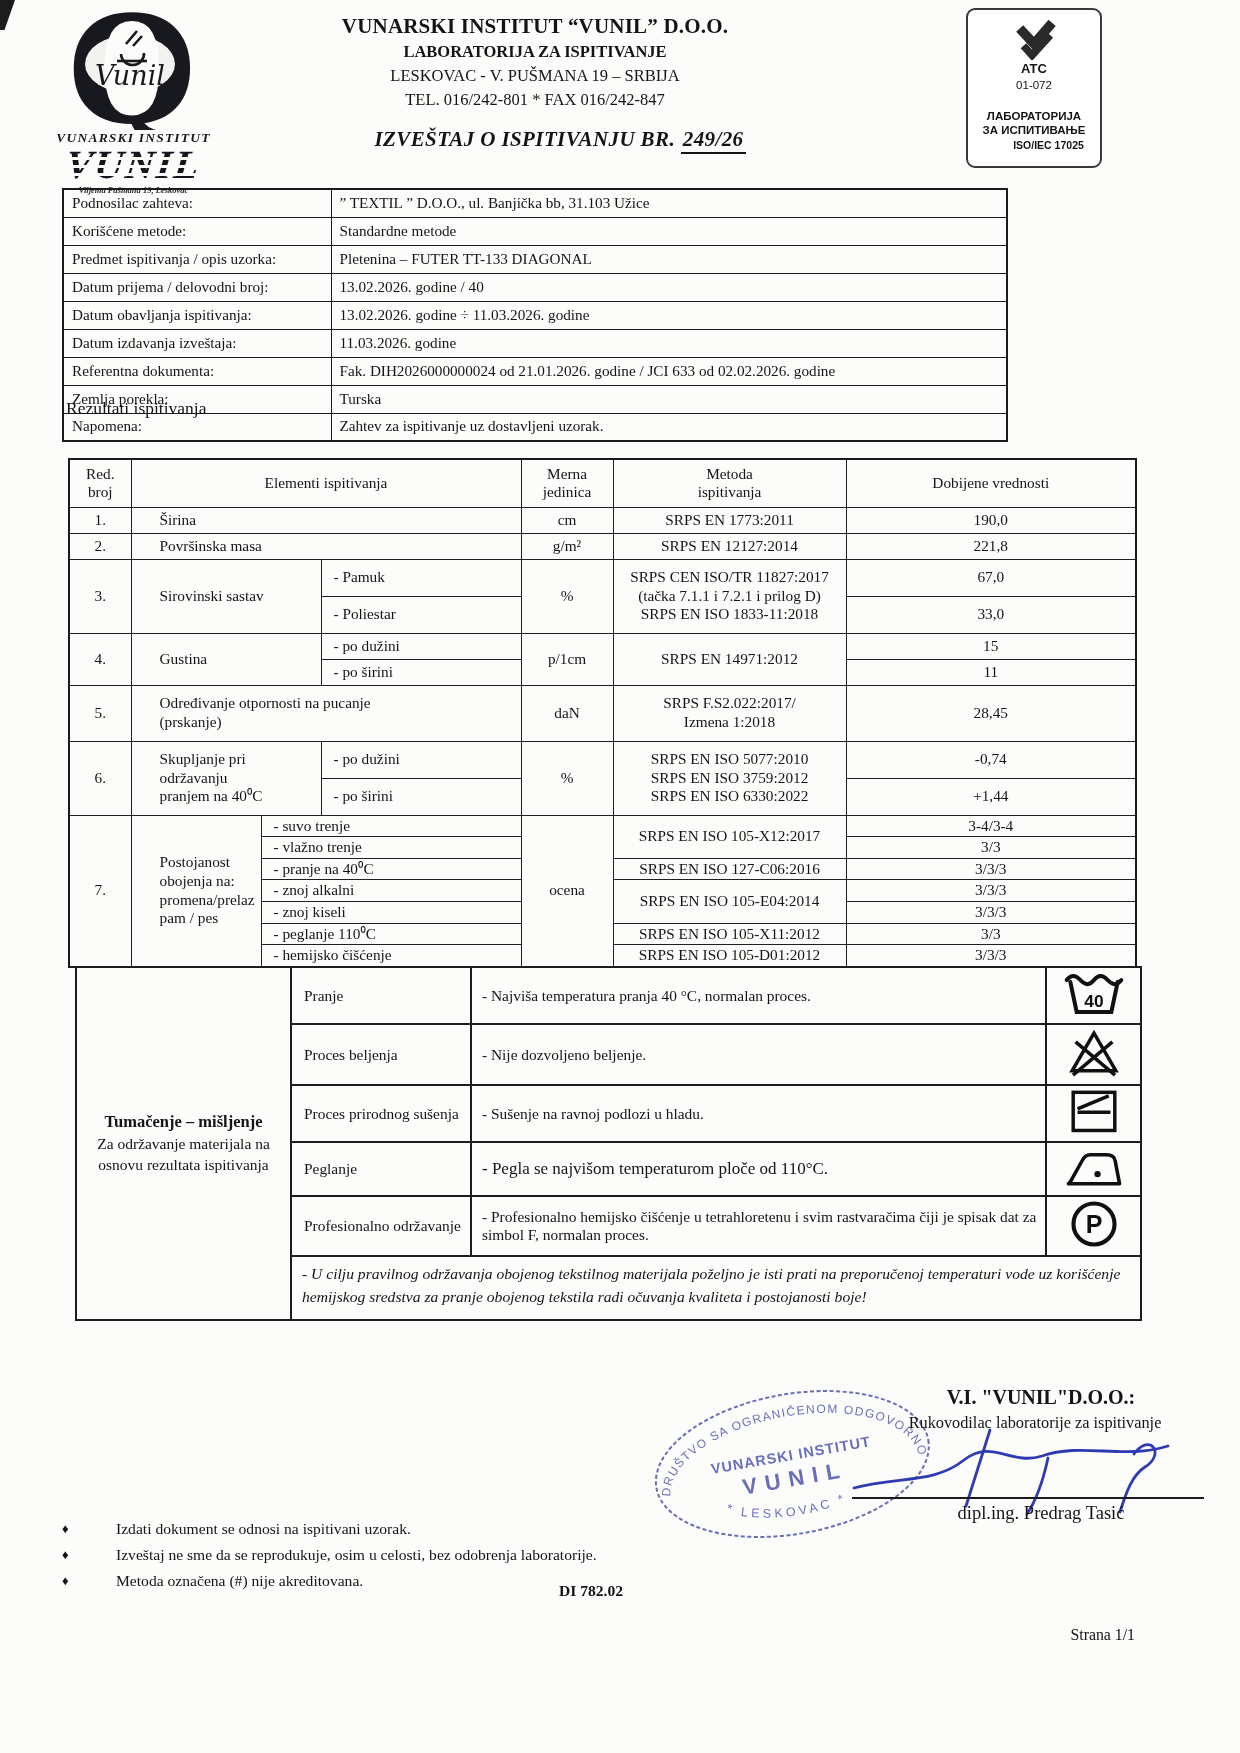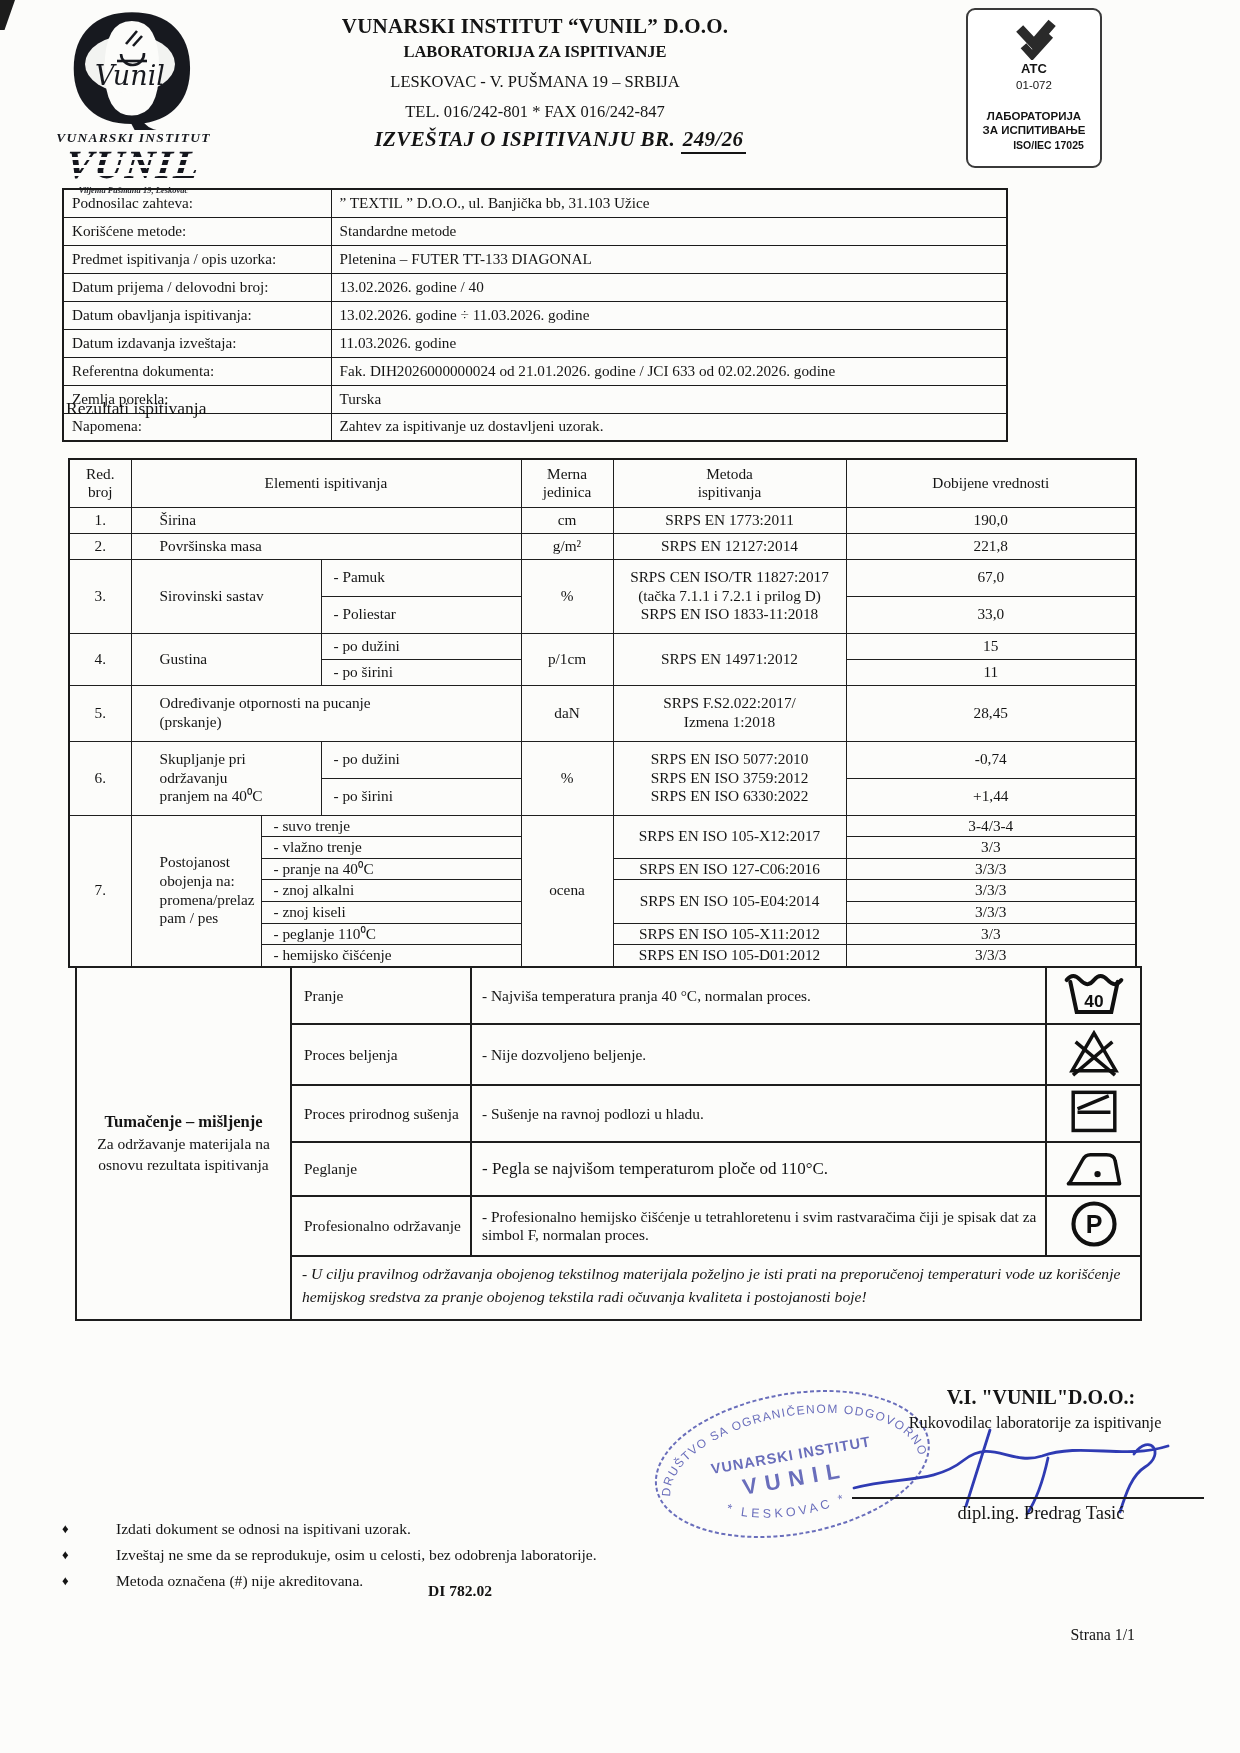--- a/index.html
+++ b/index.html
@@ -22,21 +22,21 @@
   .logo-inst { font-size: 13.5px; font-weight: bold; font-style: italic; letter-spacing: 1.2px; color:#17191f; margin-top: -4px; }
   .logo-brand { position: relative; display:inline-block; font-size: 40px; font-weight: bold; font-style: italic;
     letter-spacing: 2px; color: #14161d; line-height: 0.95; transform: skewX(-6deg); }
   .logo-brand::after { content:""; position:absolute; left:-4px; right:-4px; top:11px; height:2.5px; background:#fcfcfa;
     box-shadow: 0 8px 0 0 #fcfcfa, 0 16px 0 0 #fcfcfa; }
   .logo-addr { font-size: 8.5px; font-weight: bold; font-style: italic; color:#2a2c33; margin-top: 1px; }
 
   .header-center { left: 255px; top: 14px; width: 560px; text-align: center; }
   .org-name { font-size: 21px; font-weight: bold; letter-spacing: .2px; }
   .lab-line { font-size: 16.5px; font-weight: bold; margin-top: 3px; }
-  .addr-line, .tel-line { font-size: 16.5px; margin-top: 10px; }
+  .addr-line, .tel-line { font-size: 16.5px; margin-top: 4px; }
 
   .report-title { left: 180px; top: 127px; width: 760px; text-align: center;
     font-size: 21px; font-weight: bold; font-style: italic; letter-spacing: .4px; }
   .report-no { border-bottom: 2.5px solid #141414; padding: 0 2px 1px 2px; }
 
   .badge { left: 966px; top: 8px; width: 136px; height: 160px;
     border: 2px solid #3a3a3a; border-radius: 9px; background: #fff;
     display: flex; flex-direction: column; align-items: center; padding-top: 8px; }
   .badge-atc { font-size: 13px; font-weight: bold; font-family: "Liberation Sans", sans-serif; margin-top: 1px; }
   .badge-code { font-size: 11.5px; font-family: "Liberation Sans", sans-serif; margin-top: 3px; }
@@ -86,21 +86,21 @@
   .sig-role { left: 852px; top: 1413px; width: 366px; text-align: center; font-size: 16.3px; }
   .sig-line { left: 852px; top: 1497px; width: 352px; border-top: 2px solid #1c1c1c; }
   .sig-name { left: 876px; top: 1503px; width: 330px; text-align: center; font-size: 18.5px; }
   .stamp { left: 642px; top: 1378px; transform: rotate(-10deg); opacity: .82; }
   .signature-svg { left: 838px; top: 1424px; }
 
   
   .bullets { left: 60px; top: 1516px; width: 800px; }
   .bullet-row { position: relative; padding-left: 56px; font-size: 15.6px; height: 26px; line-height: 26px; }
   .bullet-glyph { position: absolute; left: 2px; top: 0; font-size: 13px; }
-  .doc-code { left: 428px; top: 1582px; width: 350px; font-size: 15.6px; font-weight: bold; }
+  .doc-code { left: 416px; top: 1582px; width: 350px; text-align: center; font-size: 15.6px; font-weight: bold; }
   .page-num { left: 930px; top: 1626px; width: 205px; text-align: right; font-size: 15.8px; }
 </style>
 </head>
 <body>
 
 <div class="abs corner-mark"></div>
 
 <div class="abs logo-block">
   <svg width="210" height="126" viewBox="0 0 210 126">
     <text x="103" y="118" text-anchor="middle" font-family="DejaVu Serif, serif" font-weight="bold" font-size="148" fill="#17191f">Q</text>

